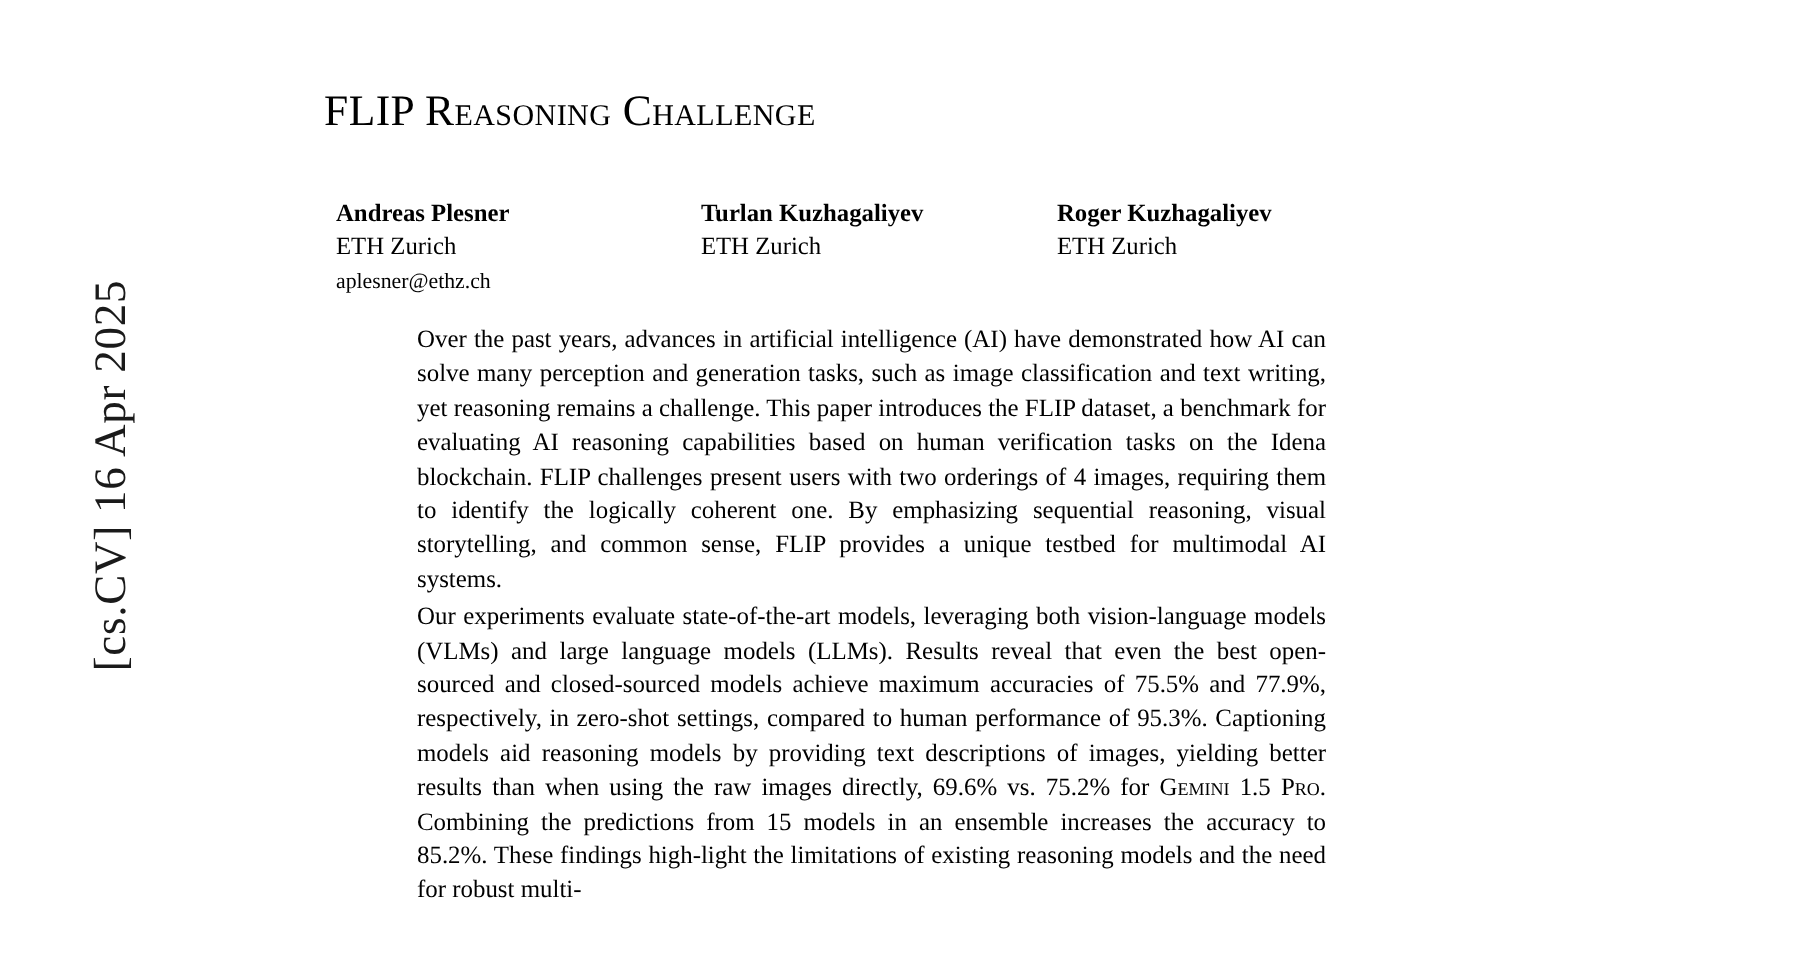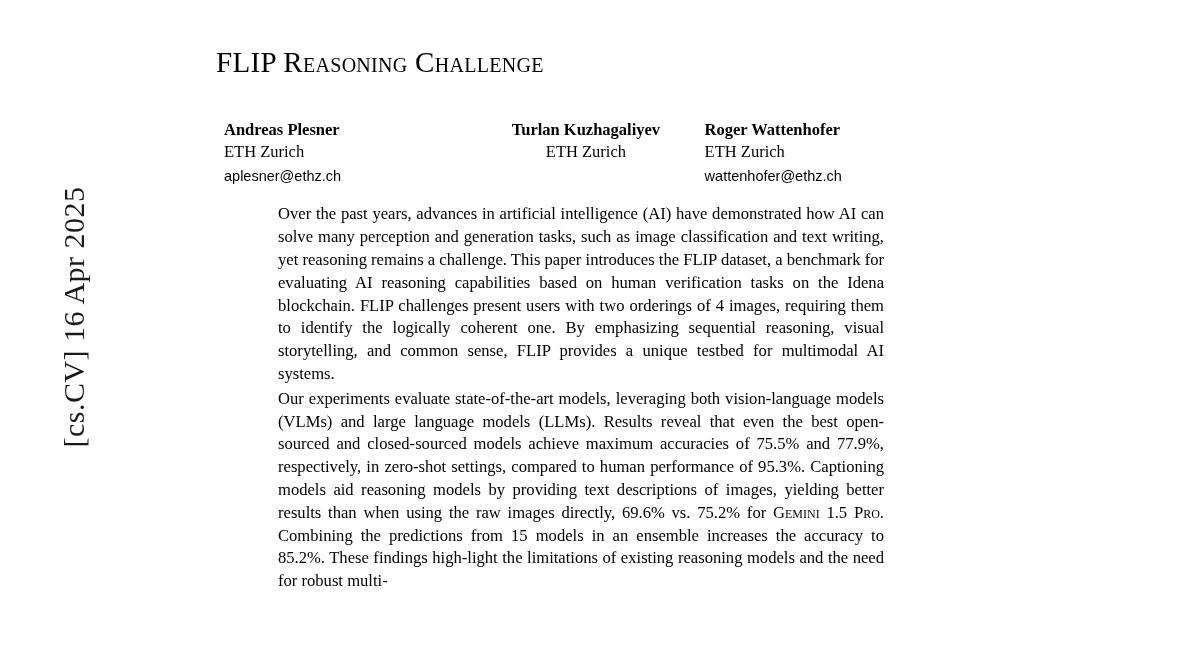--- a/index.html
+++ b/index.html
@@ -36,21 +36,21 @@
     letter-spacing: 0.5px;
     color: #1a1a1a;
     white-space: nowrap;
     text-align: center;
   }
 
   
   .paper {
     position: absolute;
     left: 210px;
-    top: 0;
+    top: 12px;
     width: 730px;
     height: 494px;
   }
 
   .title {
     margin-top: 46px;
     font-size: 29px;
     font-variant: small-caps;
     letter-spacing: 0.3px;
     text-align: left;
@@ -60,35 +60,35 @@
   .authors {
     margin-top: 40px;
     display: flex;
     padding-left: 14px;
   }
   .author-block {
     display: flex;
     flex-direction: column;
   }
   .author-block.a1 { width: 248px; }
-  .author-block.a2 { width: 242px; text-align: center; }
+  .author-block.a2 { width: 242px; }
   .author-block.a3 { width: 240px; }
 
   .author-name {
     font-size: 16.5px;
     font-weight: bold;
     line-height: 1.35;
   }
   .author-affil {
     font-size: 16.5px;
     line-height: 1.35;
     font-family: Liberation Serif, serif;
   }
   .author-email {
-    font-family: Liberation Sans, sans-serif;
+    font-family: Liberation Serif, serif;
     font-size: 14.5px;
     line-height: 1.5;
     margin-top: 2px;
     letter-spacing: 0px;
   }
 
   .abstract-heading {
     margin-top: 52px;
     text-align: center;
     font-size: 19px;
@@ -131,23 +131,22 @@
       <div class="author-name">Andreas Plesner</div>
       <div class="author-affil">ETH Zurich</div>
       <div class="author-email">aplesner@ethz.ch</div>
     </div>
     <div class="author-block a2">
       <div class="author-name">Turlan Kuzhagaliyev</div>
       <div class="author-affil">ETH Zurich</div>
       <div class="author-email"></div>
     </div>
     <div class="author-block a3">
-      <div class="author-name">Roger Wattenhofer</div>
+      <div class="author-name">Roger Kuzhagaliyev</div>
       <div class="author-affil">ETH Zurich</div>
-      <div class="author-email">wattenhofer@ethz.ch</div>
     </div>
   </div>
 
 
   <div class="abstract-body">
     <p>Over the past years, advances in artificial intelligence (AI) have demonstrated how AI can solve many perception and generation tasks, such as image classification and text writing, yet reasoning remains a challenge. This paper introduces the FLIP dataset, a benchmark for evaluating AI reasoning capabilities based on human verification tasks on the Idena blockchain. FLIP challenges present users with two orderings of 4 images, requiring them to identify the logically coherent one. By emphasizing sequential reasoning, visual storytelling, and common sense, FLIP provides a unique testbed for multimodal AI systems.</p>
     <p><span>Our experiments evaluate state-of-the-art models, leveraging both vision-language models (VLMs) and large language models (LLMs). Results reveal that even the best open-sourced and closed-sourced models achieve maximum accuracies of 75.5% and 77.9%, respectively, in zero-shot settings, compared to human performance of 95.3%. Captioning models aid reasoning models by providing text descriptions of images, yielding better results than when using the raw images directly, 69.6% vs. 75.2% for </span><span class="sc">Gemini 1.5 Pro</span><span>. Combining the predictions from 15 models in an ensemble increases the accuracy to 85.2%. These findings high-</span><span>light the limitations of existing reasoning models and the need for robust multi-</span></p>
   </div>
 
 </div>

